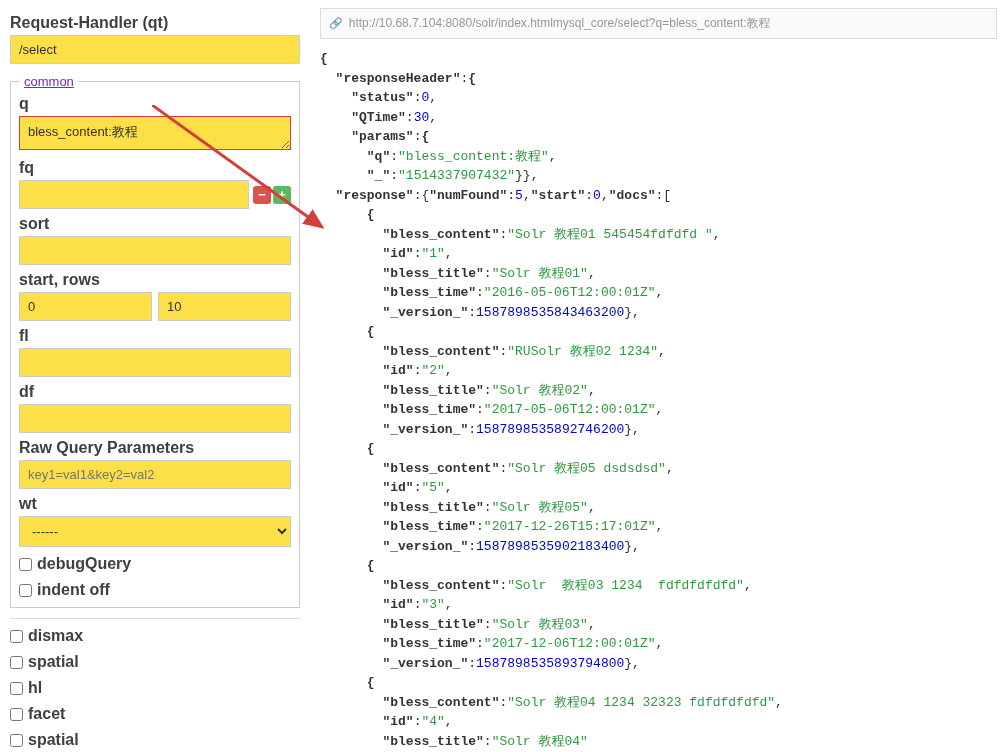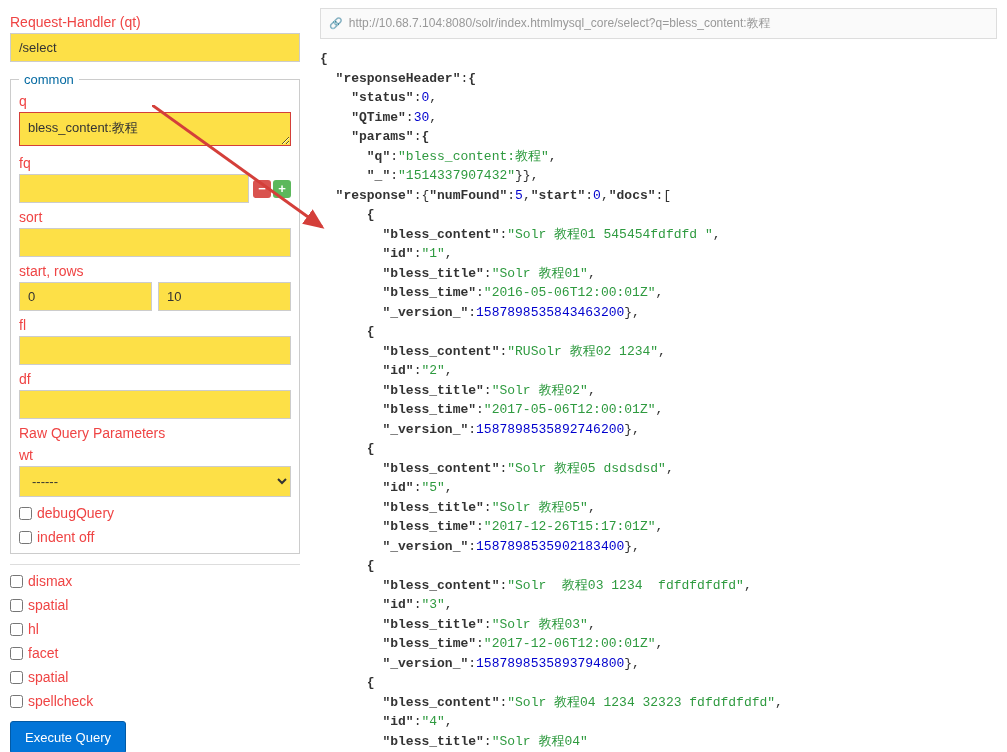--- a/index.html
+++ b/index.html
@@ -1,27 +1,27 @@
 <!DOCTYPE html>
 <html><head>
 <meta charset="utf-8">
 <style>
 * { box-sizing: border-box; margin: 0; padding: 0; }
 body { font-family: "Helvetica Neue", Arial, sans-serif; font-size: 13px; color: #333; background: #fff; }
 .container { display: flex; width: 1007px; height: 752px; }
 .left-panel { width: 310px; padding: 8px 10px; overflow-y: auto; }
 .right-panel { flex: 1; padding: 8px 10px; overflow: hidden; position: relative; }
-label { display: block; font-size: 14px; color: #ef4444; margin-bottom: 3px; margin-top: 6px; }
+label { display: block; font-size: 16px; color: #404040; margin-bottom: 3px; margin-top: 6px; font-weight: bold; }
 input[type=text], textarea, select {
   width: 100%; border: 1px solid #ccc; padding: 6px 8px; font-size: 13px;
   font-family: inherit; background: #fde047; color: #333;
 }
 textarea { resize: both; height: 34px; }
 fieldset { border: 1px solid #ccc; margin-top: 10px; padding: 0 8px 8px 8px; }
-legend { padding: 0 5px; color: #0369a1; font-size: 13px; }
+legend { padding: 0 5px; color: #6d28d9; font-size: 13px; text-decoration: underline; }
 .row { display: flex; gap: 6px; }
 .row > * { flex: 1; }
 .fq-row { display: flex; align-items: center; gap: 4px; }
 .fq-row input { flex: 1; }
 .icon-btn { width: 18px; height: 18px; border-radius: 3px; display: inline-flex; align-items: center; justify-content: center; color: #fff; font-weight: bold; font-size: 13px; cursor: pointer; }
 .icon-minus { background: #d9534f; }
 .icon-plus { background: #5cb85c; margin-left: -2px; }
 .chk-row { margin-top: 8px; display: flex; align-items: center; gap: 5px; }
 .chk-row input { margin: 0; }
 .chk-row label { margin: 0; display: inline; }
@@ -78,20 +78,21 @@
         <input type="text" value="10" style="">
       </div>
 
       <label>fl</label>
       <input type="text" value="" style="">
 
       <label>df</label>
       <input type="text" value="" style="">
 
       <label>Raw Query Parameters</label>
+      <input type="text" placeholder="key1=val1&amp;key2=val2" style="">
 
       <label>wt</label>
       <select>
         <option>------</option>
       </select>
 
       <div class="chk-row">
         <input type="checkbox" style="">
         <label>debugQuery</label>
       </div>

